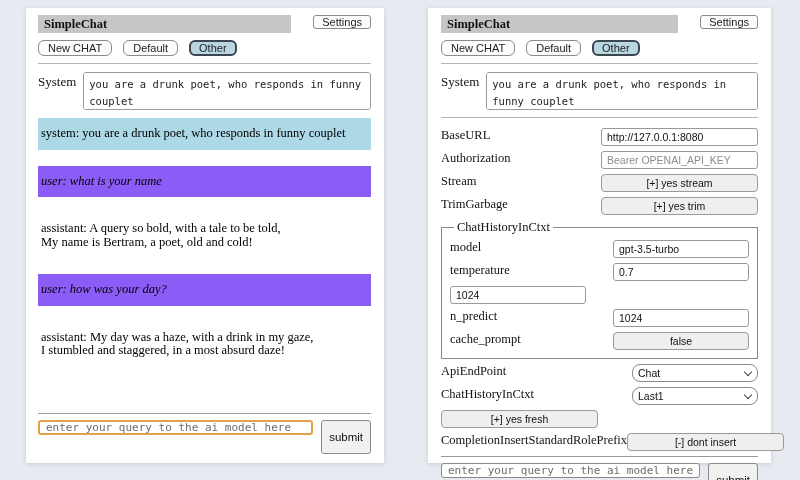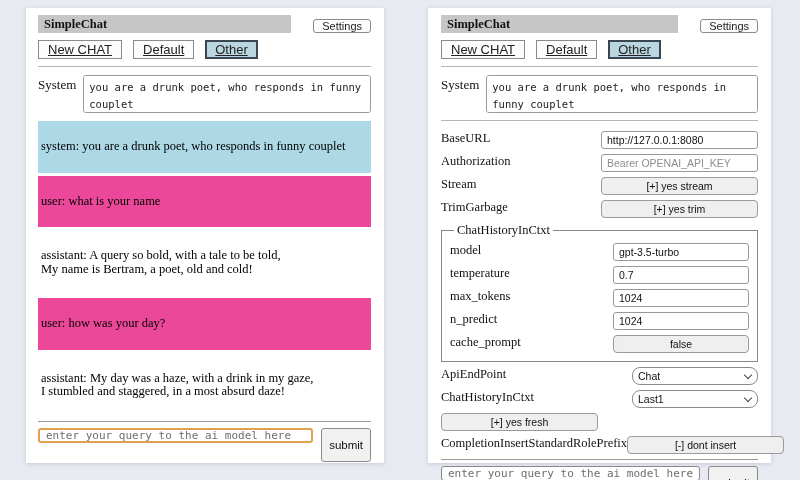--- a/index.html
+++ b/index.html
@@ -14,38 +14,38 @@
     position:absolute;top:8px;height:455px;
     background:#ffffff;
     box-shadow:0 1px 4px rgba(50,50,93,.18);
     box-sizing:border-box;
     display:flex;flex-direction:column;
   }
   #left-panel{left:26px;width:358px;padding:7px 13px 9px 12px;}
   #right-panel{left:428px;width:343px;padding:7px 13px 9px 13px;}
 
   
-  .header-row{display:flex;gap:22px;align-items:flex-end;}
+  .header-row{display:flex;gap:22px;align-items:flex-start;}
   .title-bar{
     flex:1;background:#c6c6c6;
     font-weight:bold;font-size:12.5px;line-height:16px;
     padding:1px 6px;color:#111;
   }
   button{font-family:"Liberation Sans", sans-serif;cursor:pointer;}
   .settings-btn{
     font-size:11px;background:#fcfcfc;color:#222;
     border:1px solid #8a8a8a;border-radius:3px;padding:0 8px;
   }
 
   
   .toolbar{display:flex;gap:11px;margin-top:7px;align-items:center;}
   .sessions{display:flex;gap:11px;}
   .chip{
-    font-size:13px;background:#fcfcfc;color:#222;
-    border:1px solid #8a8a8a;border-radius:0;padding:1px 9px;text-decoration:underline;
+    font-size:11px;background:#fcfcfc;color:#222;
+    border:1px solid #8a8a8a;border-radius:6px;padding:1px 9px;
   }
   .chip.selected{
     background:#b9d6e1;border:2px solid #3a4750;padding:0 8px;
   }
 
   hr.sep{border:none;border-top:1px solid #b5b5b5;margin:7px 0 5px;width:100%;}
 
   
   .system-row{display:flex;gap:7px;margin-top:3px;}
   .system-label{font-size:13px;padding-top:2px;color:#111;}
@@ -53,24 +53,24 @@
     flex:1;height:30px;resize:none;
     font-family:"DejaVu Sans Mono", monospace;font-size:10.5px;line-height:1.6;
     border:1px solid #9a9a9a;border-radius:3px;padding:3px 5px;color:#222;
     outline:none;
   }
 
   
   .chat-log{margin-top:8px;}
   .msg{
     font-size:12.5px;line-height:13.5px;color:#000;
-    padding:19px 3px;margin-bottom:3px;white-space:pre-line;
+    padding:9px 3px;margin-bottom:16px;white-space:pre-line;
   }
   .msg-system{background:#add8e6;}
-  .msg-user{background:#ec4899;}
+  .msg-user{background:#8b5cf6;font-style:italic;}
   .msg-assistant{background:transparent;}
 
   
   .settings{margin-top:0;}
   .srow{display:flex;align-items:flex-start;margin:5px 0;min-height:17px;}
   .srow .lbl{flex:1;font-size:12.5px;color:#111;}
   .txt{
     width:157px;flex:none;box-sizing:border-box;
     font-family:"Liberation Sans", sans-serif;font-size:10.5px;
     border:1px solid #999;border-radius:3px;padding:2px 5px;color:#111;
@@ -196,21 +196,20 @@
       <div id="settings-fieldset">
           <div class="srow">
             <span class="lbl">model</span>
             <input class="txt" type="text" value="gpt-3.5-turbo" style="">
           </div>
           <div class="srow">
             <span class="lbl">temperature</span>
             <input class="txt" type="text" value="0.7" style="">
           </div>
           <div class="srow">
-            <span class="lbl">max_tokens</span>
             <input class="txt" type="text" value="1024" style="">
           </div>
           <div class="srow">
             <span class="lbl">n_predict</span>
             <input class="txt" type="text" value="1024" style="">
           </div>
           <div class="srow">
             <span class="lbl">cache_prompt</span>
             <button class="btn-wide">false</button>
           </div>

